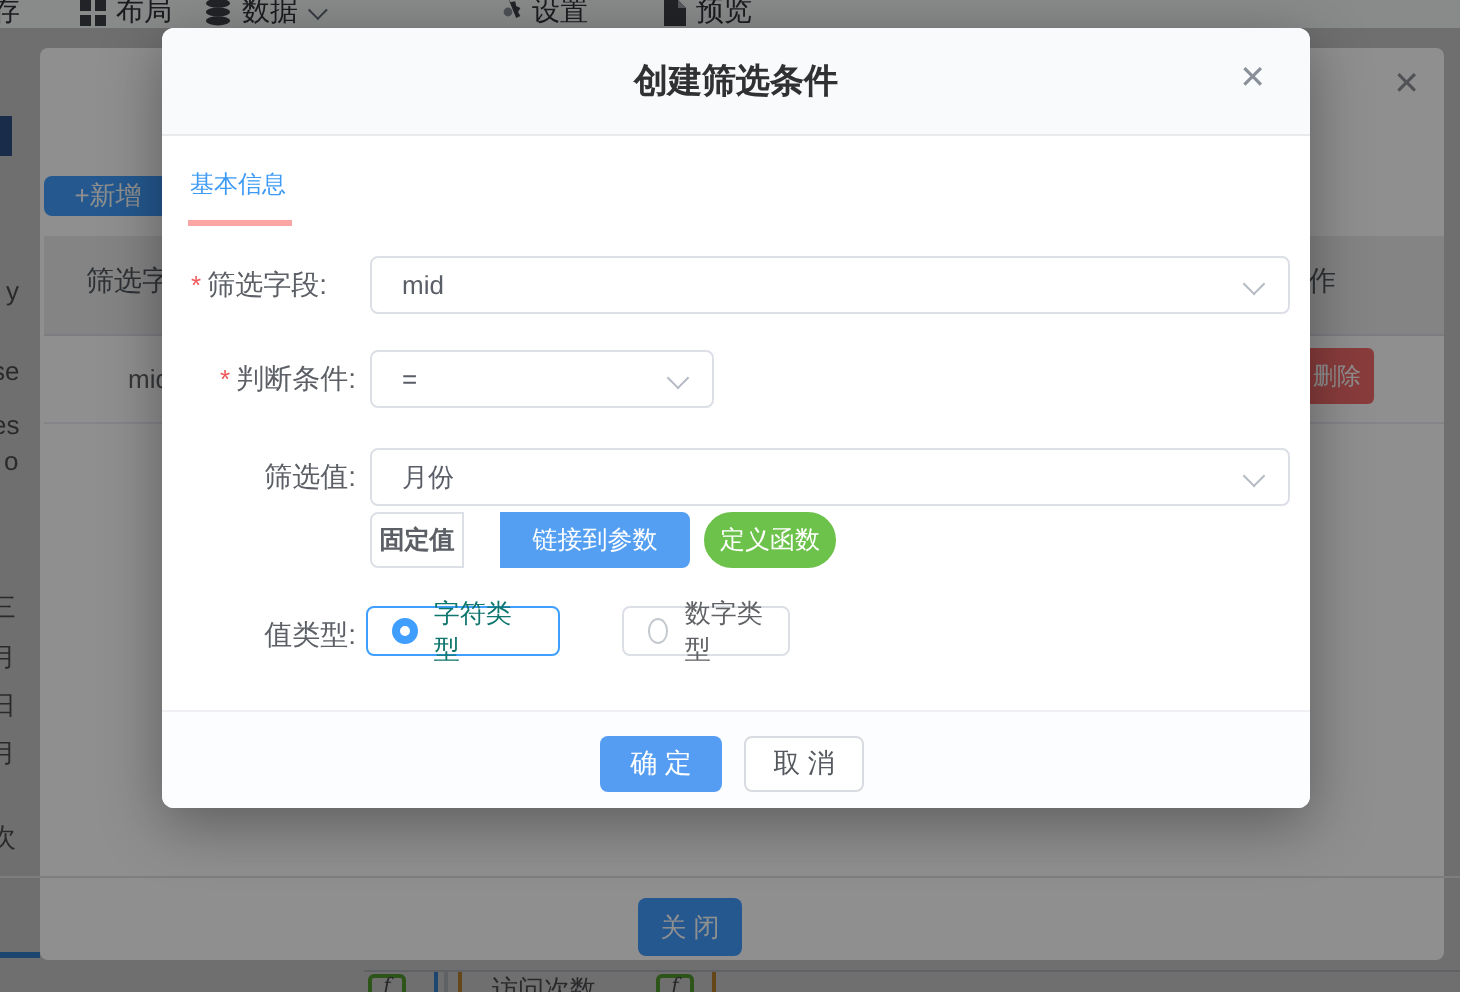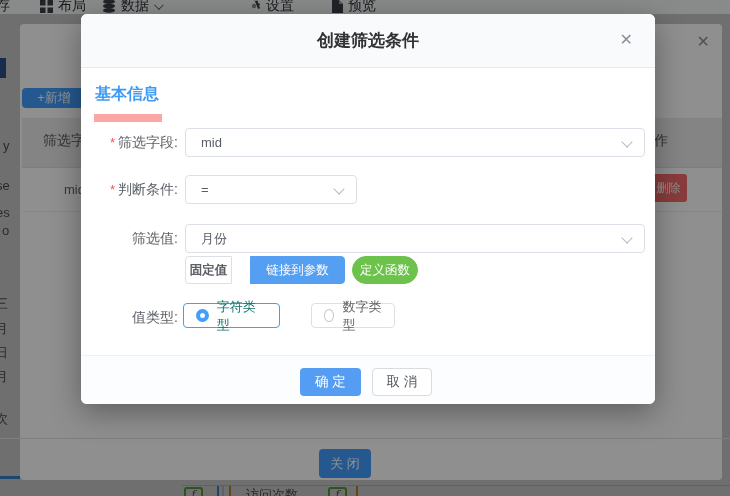--- a/index.html
+++ b/index.html
@@ -47,22 +47,22 @@
   
   .overlay-main { position:absolute; inset:0; background:rgba(0,0,0,0.44); z-index:5; }
 
   
   .modal { position:absolute; left:81px; top:14px; width:574px; height:390px; background:#fff; border-radius:6px;
            box-shadow:0 8px 30px rgba(0,0,0,.35); z-index:6;padding-left:24px; }
   .modal-header { position:absolute; left:0; top:0; width:100%; height:54px; background:#f9fafc;
                   border-bottom:1px solid #e8eaed; border-radius:6px 6px 0 0; }
   .modal-title { text-align:center; line-height:54px; font-size:17px; font-weight:bold; color:#2f3133; }
   .modal-close { position:absolute; right:22px; top:18px; font-size:16px; color:#8a9099; cursor:pointer; line-height:16px; }
-  .tab { position:absolute; left:13px; top:70px; font-size:16px; font-weight:bold; color:#3d9af5;
-         padding:0 3px 9px 1px; border-bottom:8px solid #fca5a5; cursor:pointer; }
+  .tab { position:absolute; left:13px; top:70px; font-size:12px; font-weight:normal; color:#3d9af5;
+         padding:0 3px 9px 1px; border-bottom:3px solid #fca5a5; cursor:pointer; }
 
   .form-label { position:absolute; width:97px; text-align:right; font-size:14px; color:#5c6066; font-weight:500; white-space:nowrap; }
   .req { color:#f05a5a; margin-right:3px; font-size:13px; }
   .sel { position:absolute; left:104px; height:29px; background:#fff; border:1px solid #dcdfe6; border-radius:4px;
          font-size:13px; color:#5a5e66; line-height:27px; padding-left:15px; cursor:pointer; }
   .sel .arrow { position:absolute; right:13px; top:9px; width:8px; height:8px;
                 border-right:1.5px solid #b4bac4; border-bottom:1.5px solid #b4bac4; transform:rotate(45deg); }
   .grp-btn { position:absolute; height:28px; font-size:12.5px; border:1px solid #dcdfe6; background:#fff; color:#5c6066; cursor:pointer; }
   .grp-fixed { left:104px; top:242px; width:47px; border-radius:4px 0 0 4px;font-weight:bold; }
   .grp-link  { left:169px; top:242px; width:95px; background:#549ff2; border-color:#549ff2; color:#fff; border-radius:0 4px 4px 0; }
@@ -166,21 +166,21 @@
   <div class="overlay-main"></div>
 
   <div class="modal">
     <div class="modal-header">
       <div class="modal-title">创建筛选条件</div>
       <span class="modal-close">✕</span>
     </div>
 
     <div class="tab">基本信息</div>
 
-    <div class="form-label" style="top:120px;left:0;">
+    <div class="form-label" style="top:120px;left:0;text-align:center;">
       <span class="req">*</span><span>筛选字段:</span>
     </div>
     <div class="sel" style="top:114px;width:460px;">
       <span>mid</span>
       <span class="arrow"></span>
     </div>
 
     <div class="form-label" style="top:167px;left:0;">
       <span class="req">*</span><span>判断条件:</span>
     </div>

